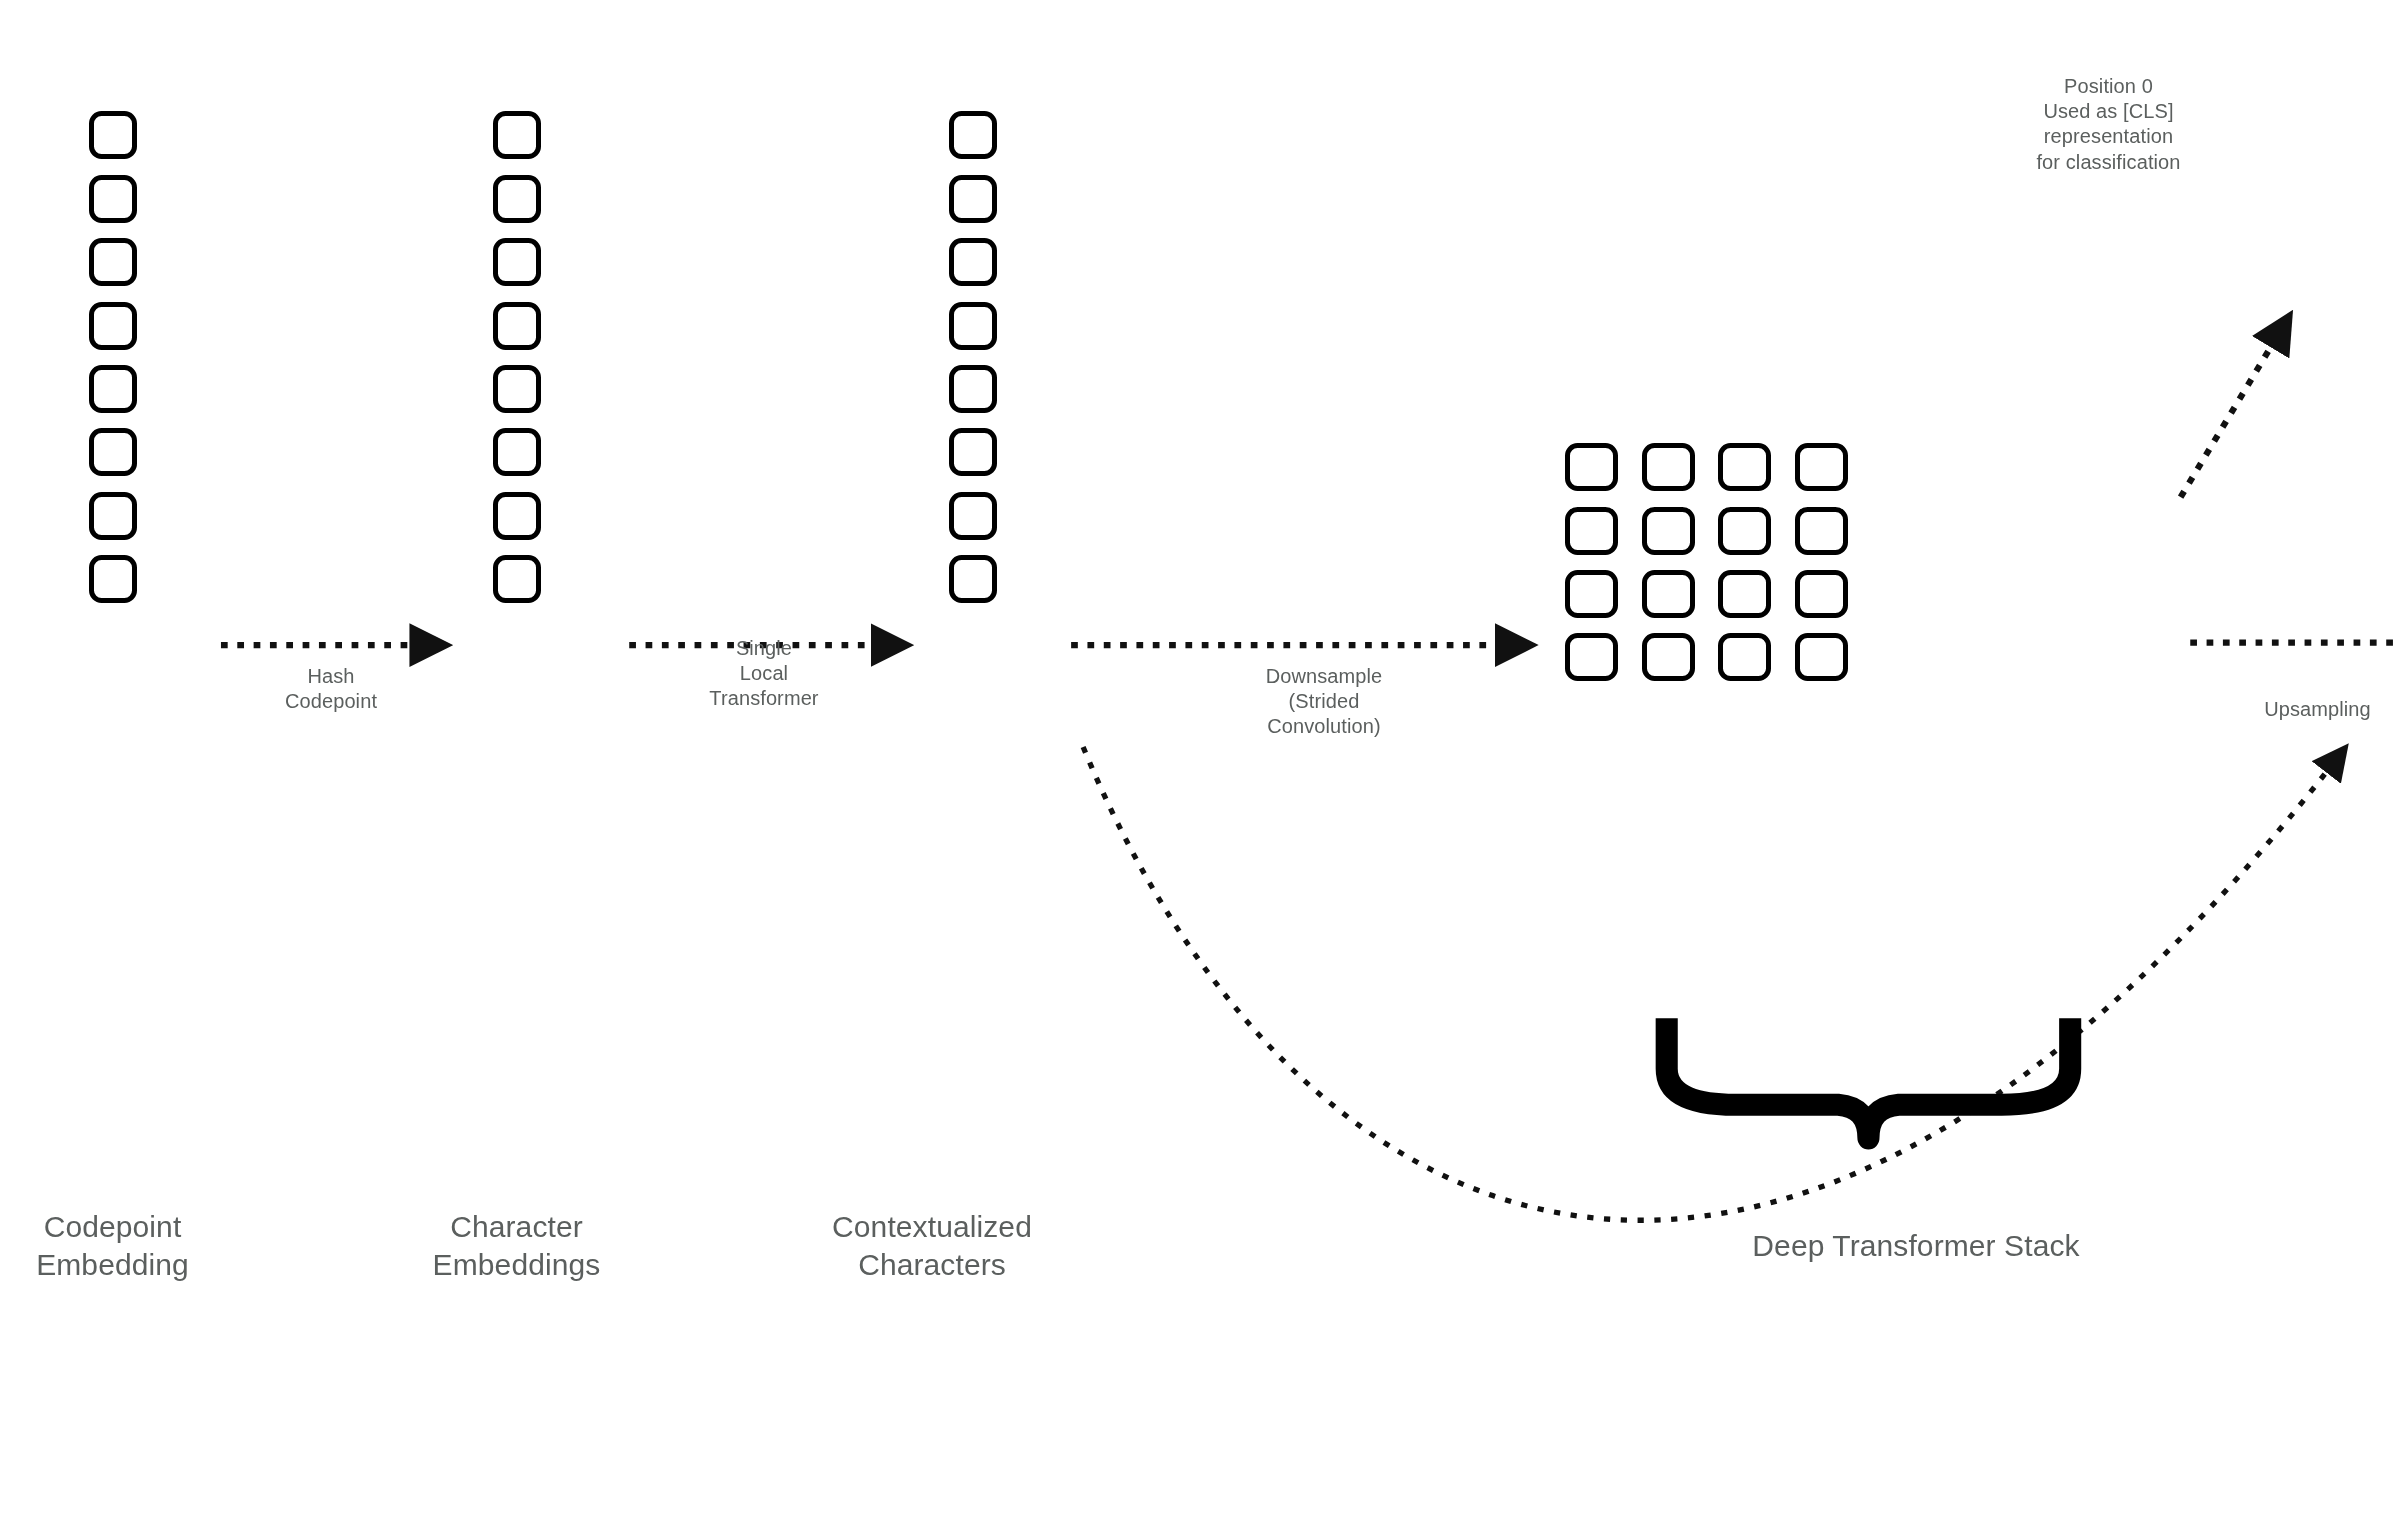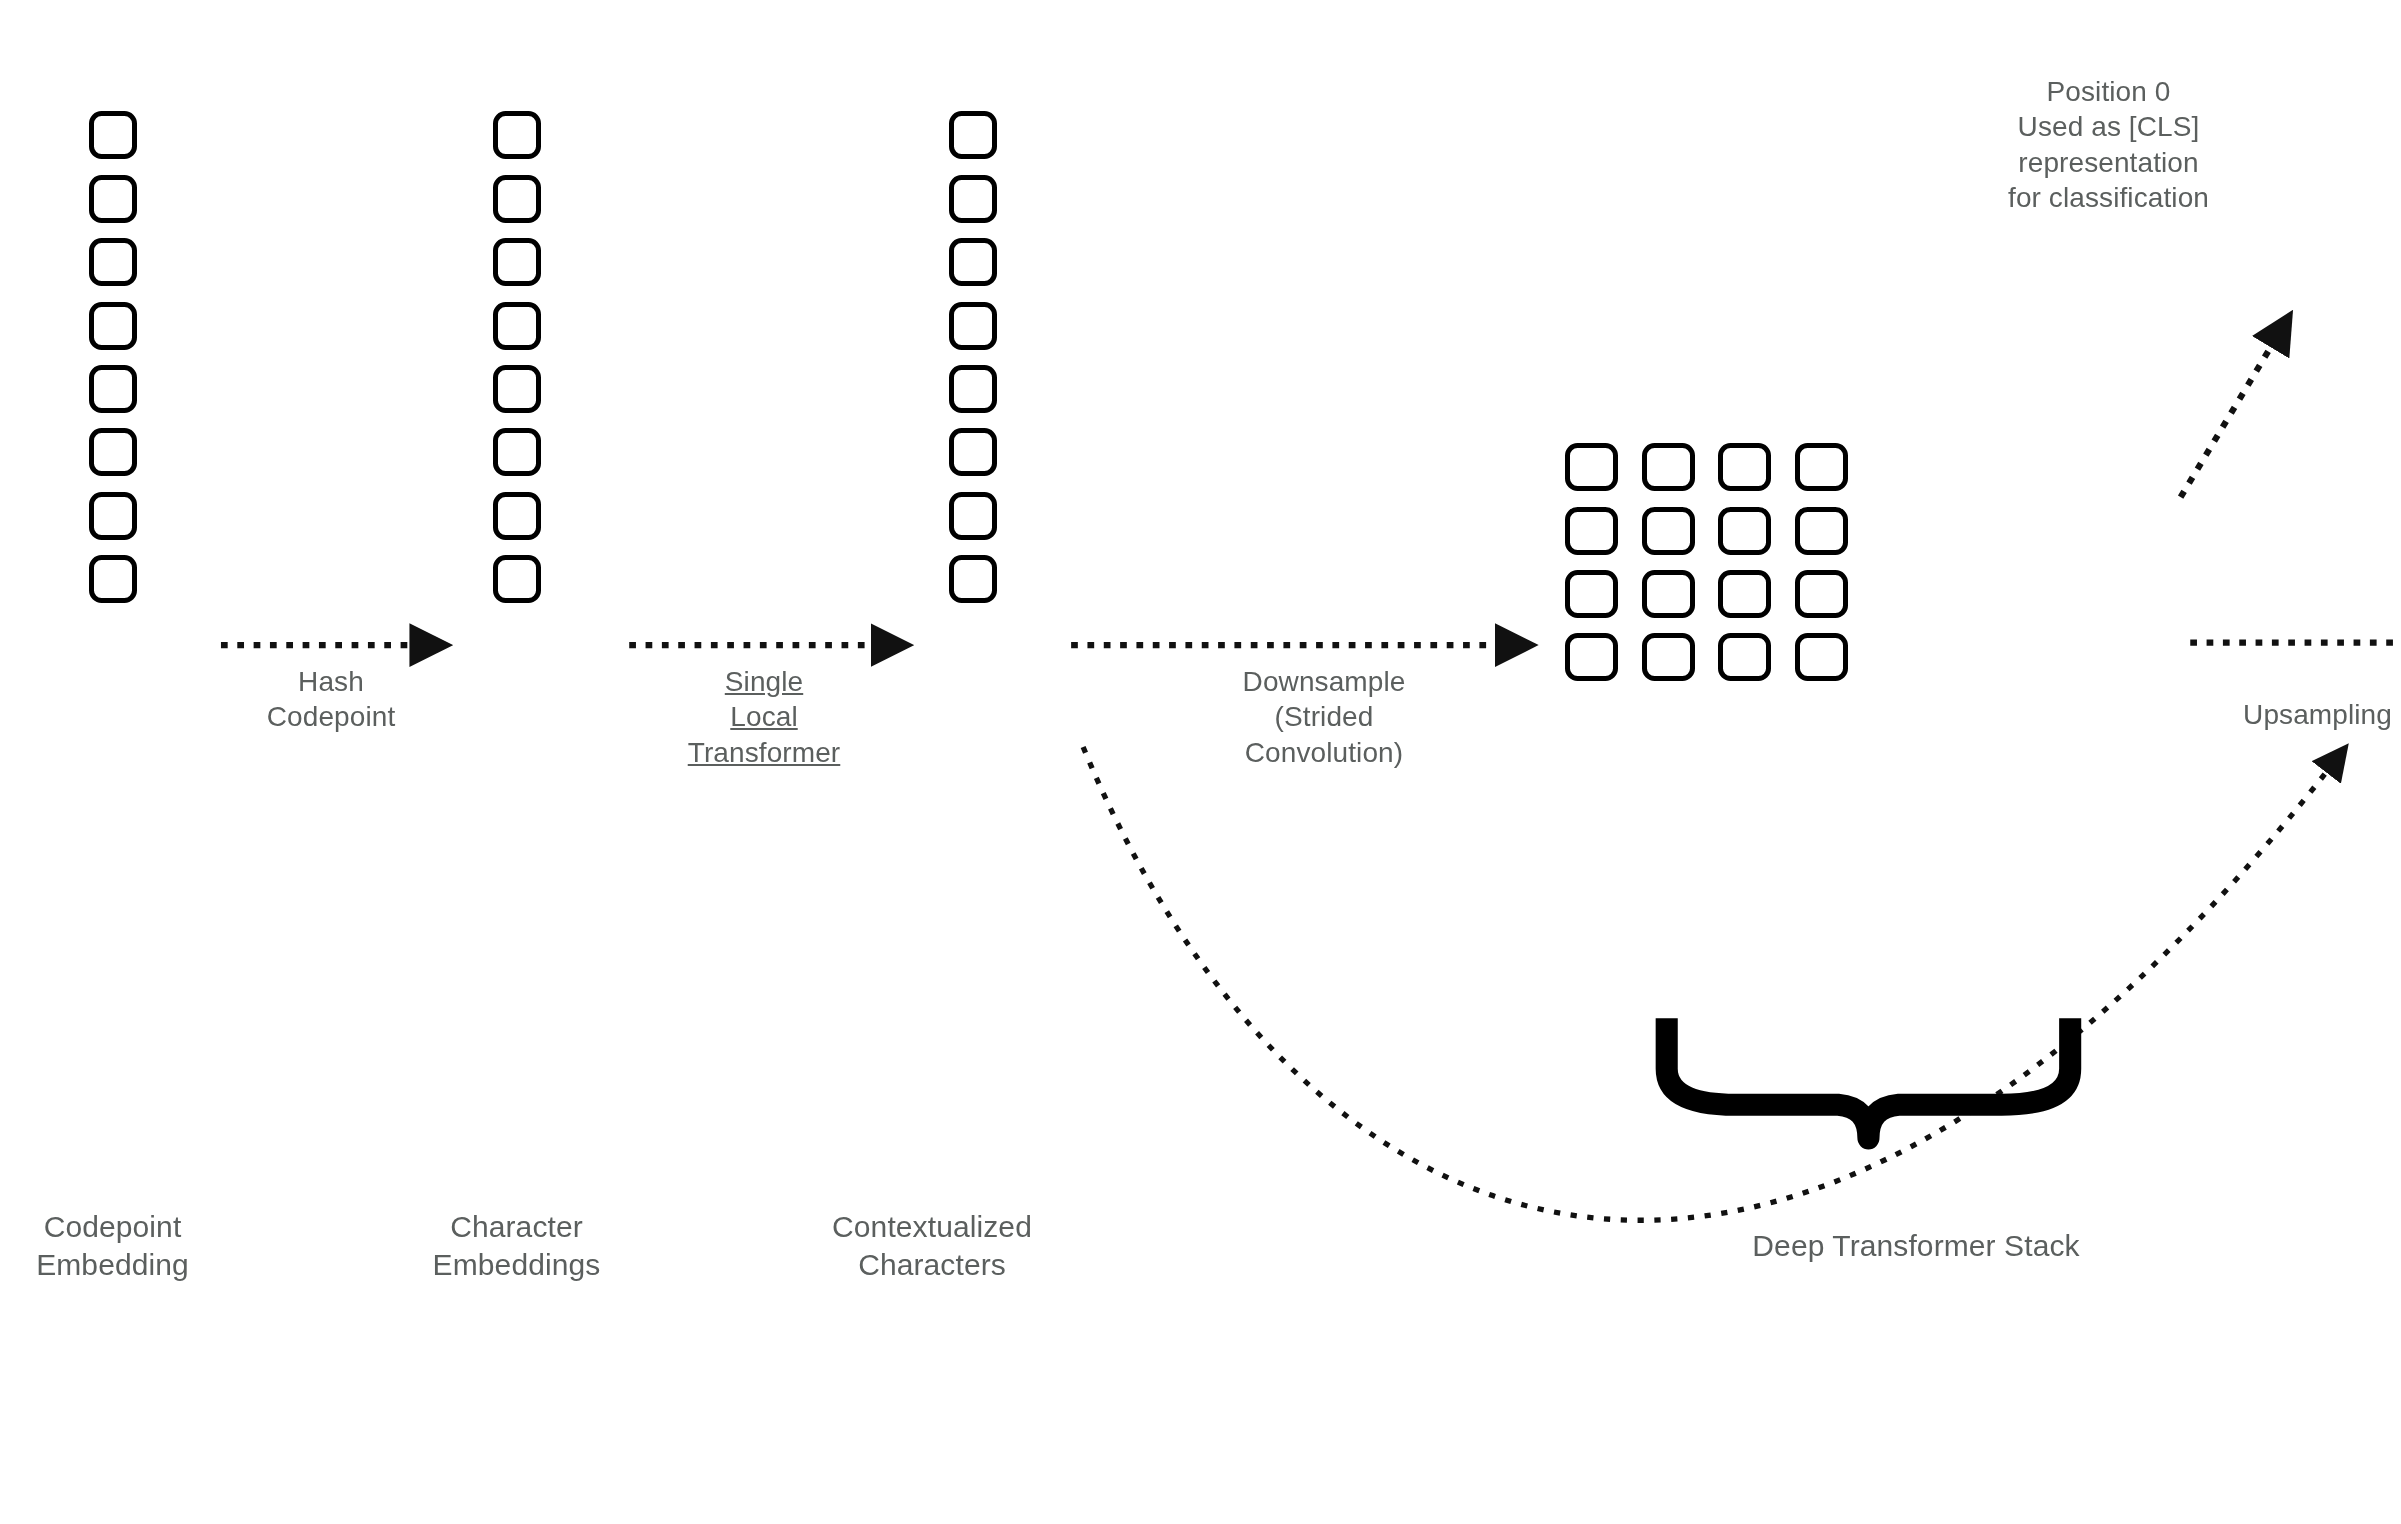--- a/index.html
+++ b/index.html
@@ -21,21 +21,21 @@
     position:absolute;
     color:#5b5f5e;
     font-family:"Liberation Sans", sans-serif;
     font-size:30px;
     line-height:1.26;
     text-align:center;
     white-space:pre-line;
     letter-spacing:0.1px;
   }
   .label.col-cap{font-size:30px;}
-  .label.arrow-cap{font-size:28px;}
+  .label.arrow-cap{font-size:20px;}
   svg.overlay{
     position:absolute;left:0;top:0;
     width:3307px;height:1525px;
     pointer-events:none;
   }
 </style>
 </head>
 <body>
 
 <div id="stage">
@@ -109,21 +109,21 @@
   <div id="labels-layer">
       <div class="label col-cap" style="left: 19px; top: 1208px; width: 187px;">Codepoint
 Embedding</div>
       <div class="label col-cap" style="left: 399px; top: 1208px; width: 235px;">Character
 Embeddings</div>
       <div class="label col-cap" style="left: 783px; top: 1208px; width: 298px;">Contextualized
 Characters</div>
       <div class="label col-cap" style="left: 1664px; top: 1227px; width: 504px;">Deep Transformer Stack</div>
       <div class="label arrow-cap" style="left: 211px; top: 664px; width: 240px;">Hash
 Codepoint</div>
-      <div class="label arrow-cap" style="left: 639px; top: 664px; width: 250px; text-decoration: underline;">Single
+      <div class="label arrow-cap" style="left: 639px; top: 636px; width: 250px;">Single
 Local
 Transformer</div>
       <div class="label arrow-cap" style="left: 1151px; top: 664px; width: 346px;">Downsample
 (Strided
 Convolution)</div>
       <div class="label arrow-cap" style="left: 2183px; top: 697px; width: 269px;">Upsampling</div>
       <div class="label arrow-cap" style="left: 1926px; top: 74px; width: 365px;">Position 0
 Used as [CLS]
 representation
 for classification</div>

